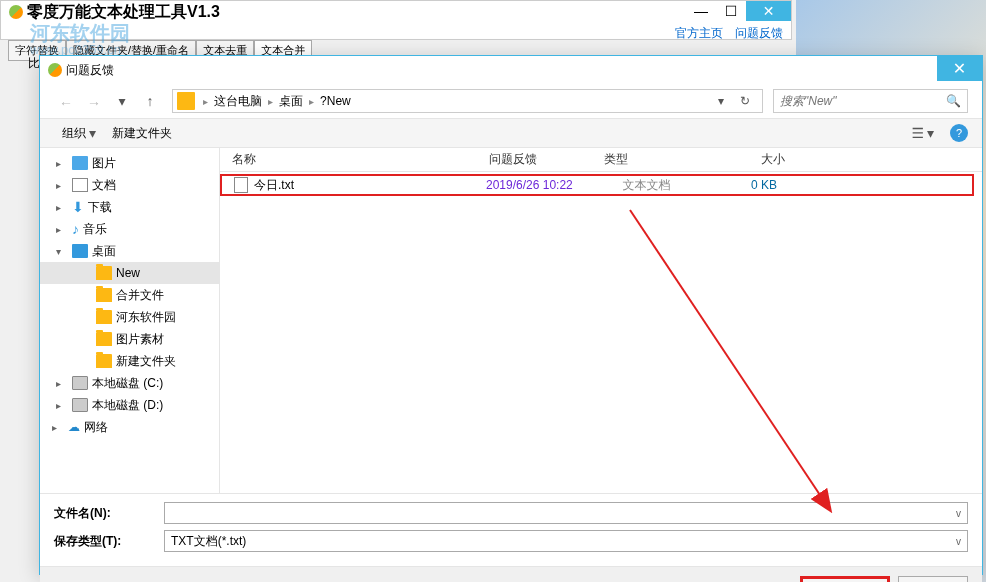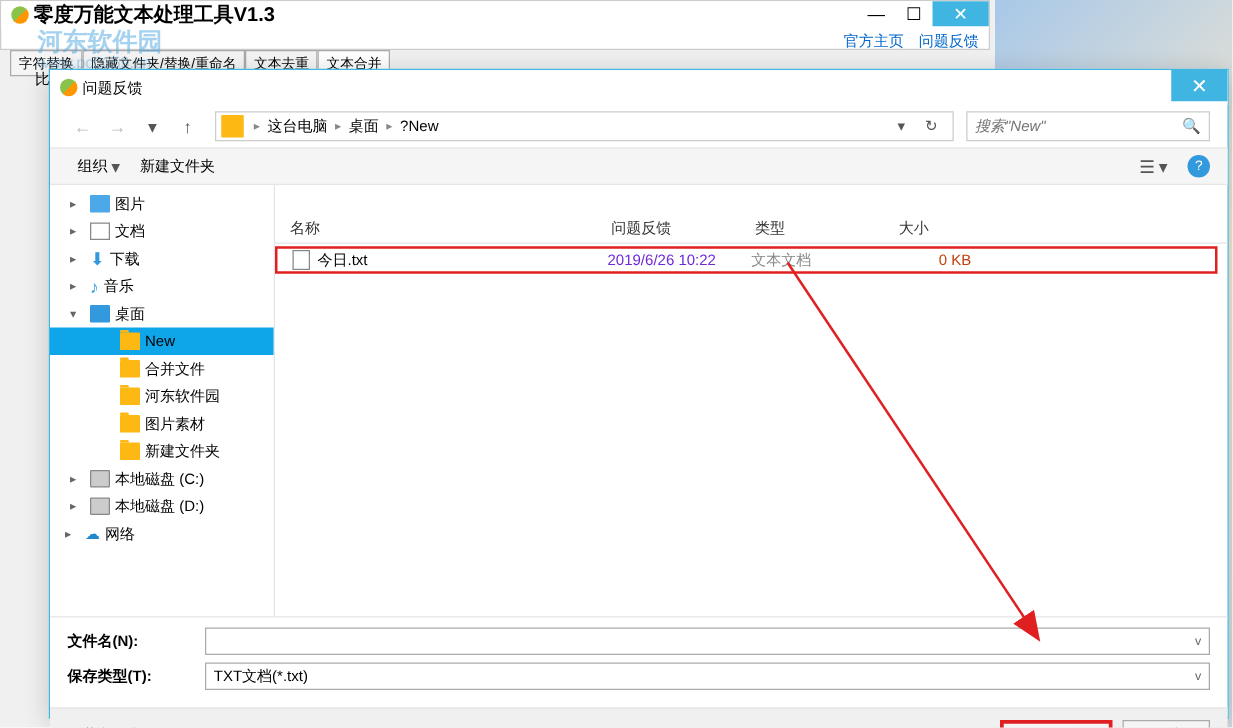--- a/index.html
+++ b/index.html
@@ -47,48 +47,48 @@
     .help-icon { width: 18px; height: 18px; border-radius: 50%; background: #3399dd; color: #fff; display: flex; align-items: center; justify-content: center; font-size: 11px; margin-left: 8px; }
     
     
     .main { display: flex; height: 345px; }
     
     
     .tree { width: 180px; border-right: 1px solid #e5e5e5; overflow-y: auto; padding: 4px 0; }
     .tree-item { height: 22px; display: flex; align-items: center; padding-left: 12px; gap: 4px; cursor: default; }
     .tree-item.l1 { padding-left: 16px; }
     .tree-item.l2 { padding-left: 40px; }
-    .tree-item.selected { background: #0ea5e9; }
+    .tree-item.selected { background: #e5e5e5; }
     .tree-exp { width: 12px; color: #666; font-size: 10px; }
     .tree-icon { width: 16px; height: 14px; display: inline-block; }
     .folder-icon { background: #fdb813; border-radius: 1px 1px 0 0; position: relative; }
     .folder-icon::before { content: ''; position: absolute; top: -2px; left: 0; width: 7px; height: 2px; background: #fdb813; border-radius: 1px 1px 0 0; }
     .pic-icon { background: #4ca8e8; border-radius: 1px; }
     .doc-icon { background: #fff; border: 1px solid #888; }
     .down-icon { color: #3399dd; font-size: 14px; }
     .music-icon { color: #3399dd; font-size: 14px; }
     .desk-icon { background: #3399dd; border-radius: 1px; }
     .disk-icon { background: #ccc; border: 1px solid #888; border-radius: 1px; }
     .net-icon { color: #2288cc; font-size: 12px; }
     
     
     .file-list { flex: 1; }
-    .fl-header { height: 24px; display: flex; align-items: center; border-bottom: 1px solid #e5e5e5; margin-top: 23px; }
+    .fl-header { height: 24px; display: flex; align-items: center; border-bottom: 1px solid #e5e5e5; }
     .fl-col { padding: 0 12px; font-size: 12px; color: #333; }
     .fl-col.name { width: 257px; }
     .fl-col.date { width: 115px; }
     .fl-col.type { width: 115px; }
-    .fl-col.size { width: 90px; }
+    .fl-col.size { width: 90px; text-align: right; }
     .fl-row { height: 22px; display: flex; align-items: center; }
     .fl-row.highlighted { border: 2px solid #e02020; margin: 2px 8px 2px 0; }
     .fl-cell { padding: 0 12px; font-size: 12px; }
     .fl-cell.name { width: 252px; display: flex; align-items: center; gap: 6px; }
     .fl-cell.date { width: 115px; color: #6d28d9; }
-    .fl-cell.type { width: 115px; color: #888; }
-    .fl-cell.size { width: 85px; text-align: right; color: #c2410c; }
+    .fl-cell.type { width: 115px; color: #888; text-align: center; }
+    .fl-cell.size { width: 85px; text-align: right; color: #0369a1; }
     .file-icon { width: 14px; height: 16px; border: 1px solid #888; background: #fff; position: relative; }
     
     
     .bottom { border-top: 1px solid #e5e5e5; padding: 8px 14px; }
     .field-row { display: flex; align-items: center; margin-bottom: 6px; }
     .field-label { width: 110px; padding-right: 8px; font-weight: bold; }
     .field-input { flex: 1; height: 22px; border: 1px solid #aaa; padding: 0 6px; background: #fff; }
     .field-input.dropdown { display: flex; align-items: center; justify-content: space-between; }
     .dd-arrow { font-size: 10px; color: #666; }
     

